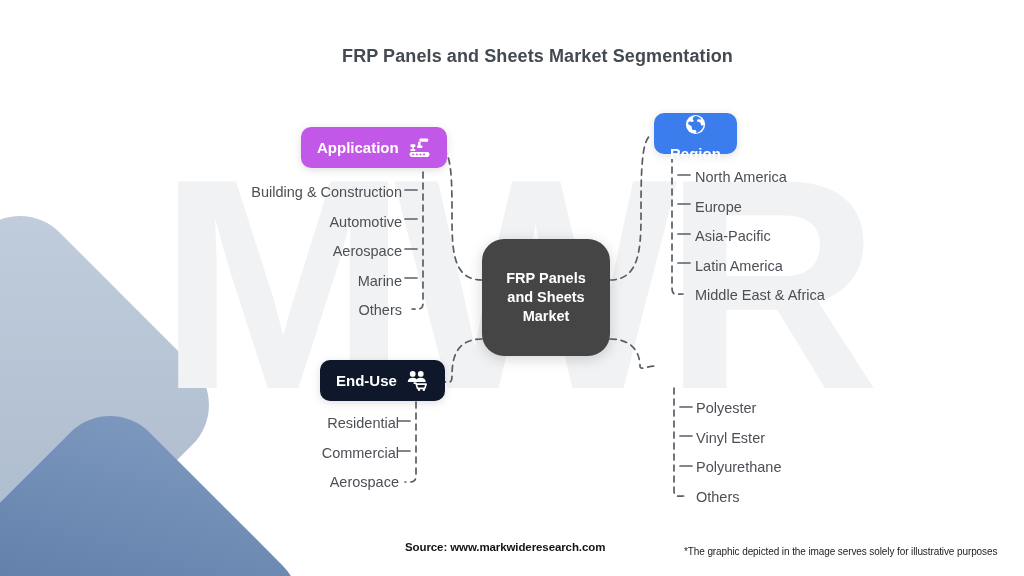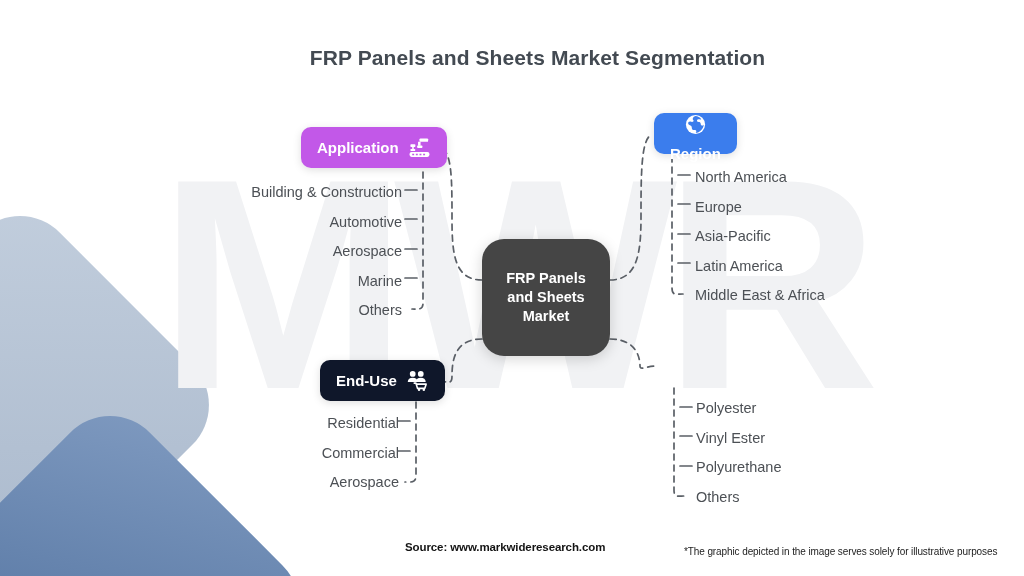--- a/index.html
+++ b/index.html
@@ -79,21 +79,21 @@
     margin-top: 1px;
   }
 
   
   .title {
     position: absolute;
     left: 250px;
     top: 46px;
     width: 575px;
     text-align: center;
-    font-size: 21px;
+    font-size: 18px;
     font-weight: bold;
     color: #434a52;
     letter-spacing: 0.1px;
   }
 
   
   .links {
     position: absolute;
     left: 0;
     top: 0;

